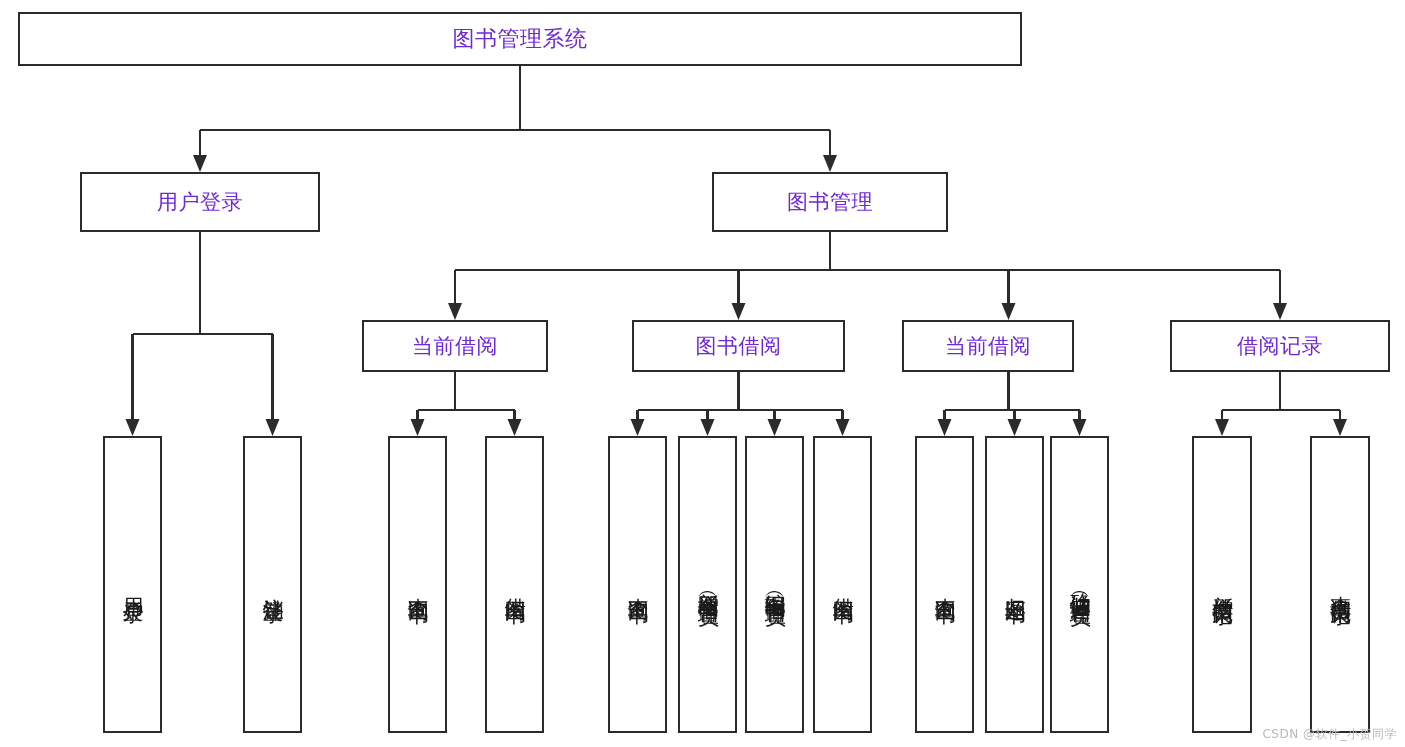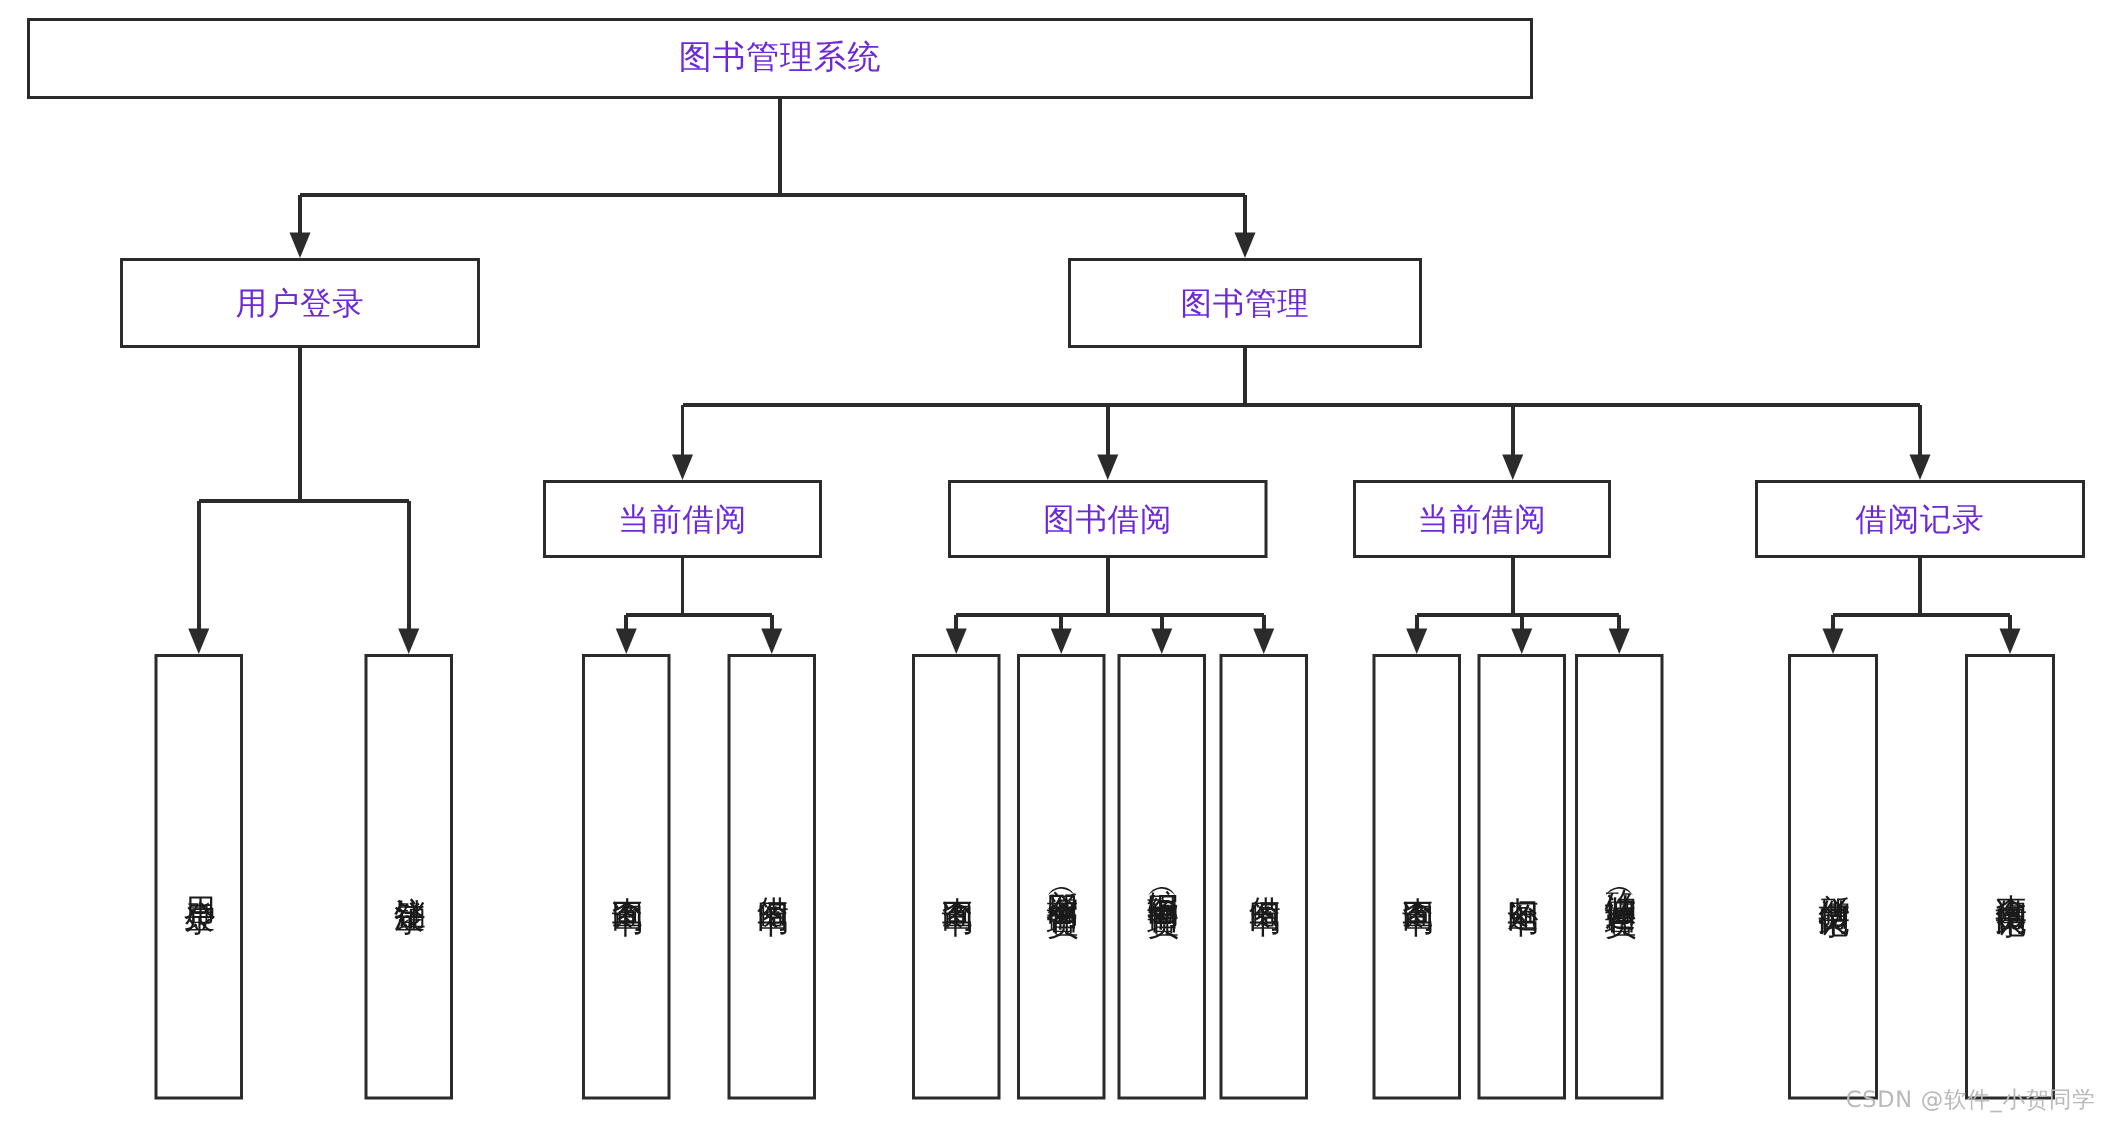--- a/index.html
+++ b/index.html
@@ -49,21 +49,21 @@
     line-height:1.32;
     letter-spacing:2px;
     white-space:nowrap;
     max-height:280px;
     color:#1a1a1a;
   }
   #watermark{
     position:absolute;
     right:8px;
     bottom:4px;
-    font-size:15px;
+    font-size:12px;
     color:#b9b9b9;
     letter-spacing:0.5px;
     z-index:3;
     white-space:nowrap;
   }
 </style>
 </head>
 <body>
 
 <div id="canvas">

